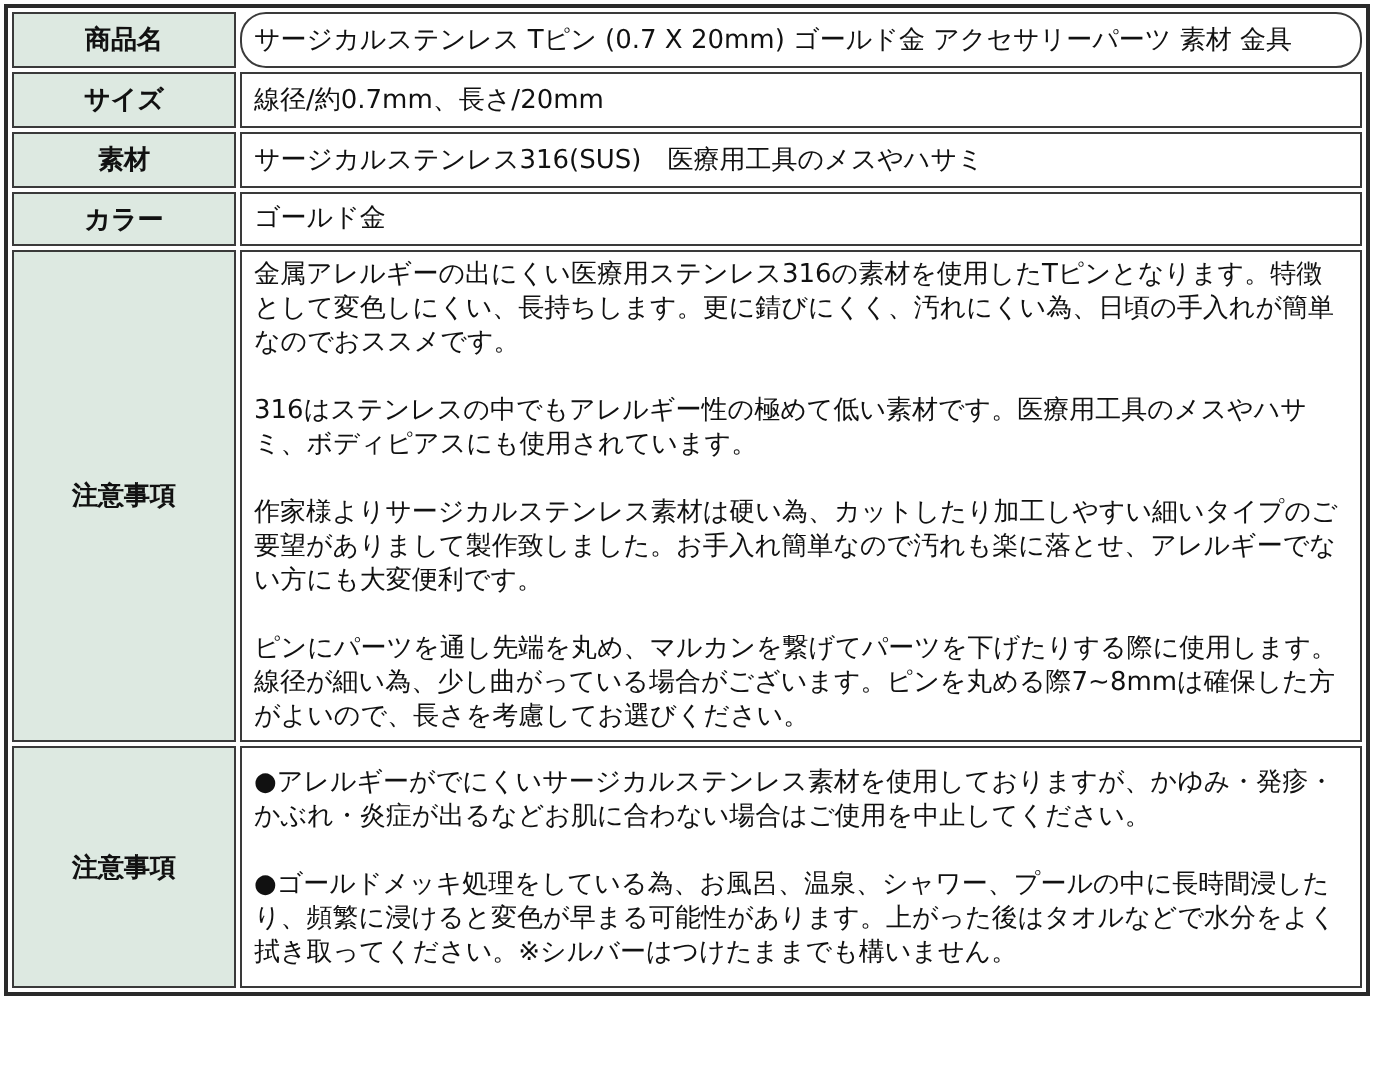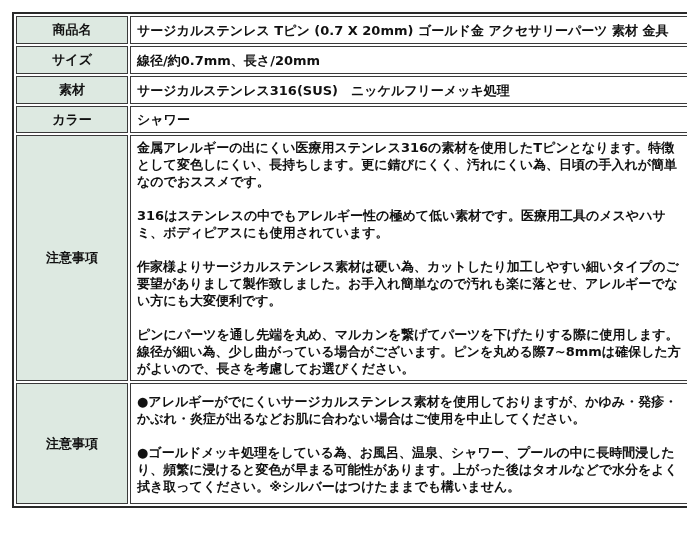--- a/index.html
+++ b/index.html
@@ -6,21 +6,21 @@
     margin: 0;
     padding: 0;
     background: #ffffff;
     width: 687px;
     font-family: "DejaVu Sans", "Liberation Sans", sans-serif;
   }
   .page {
     width: 687px;
     height: 546px;
     box-sizing: border-box;
-    padding: 12px;
+    padding: 2px;
     background: #ffffff;
   }
   table.spec {
     width: 683px;
     box-sizing: border-box;
     border-collapse: separate;
     border-spacing: 2px;
     border: 2px solid #2a2a2a;
     background: #ffffff;
     table-layout: fixed;
@@ -40,30 +40,29 @@
     background: #ffffff;
     border: 1px solid #3a3a3a;
     font-size: 13px;
     color: #111111;
     text-align: left;
     vertical-align: middle;
     padding: 3px 6px;
     line-height: 17px;
     white-space: pre-wrap;
     overflow-wrap: break-word;
-    font-weight: bold;
   }
   tr.row-name  { height: 28px; }
   tr.row-size  { height: 28px; }
   tr.row-material { height: 28px; }
   tr.row-color { height: 27px; }
   tr.row-desc  { height: 240px; }
   tr.row-caution { height: 121px; }
   tr.row-note  { height: 49px; }
-  tr.row-name td { font-weight: bold; }
+  tr.row-name td { font-weight: normal; border-radius: 13px; }
 </style>
 </head>
 <body>
 
 <div class="page">
   <table class="spec">
     <colgroup>
       <col style="width:112px">
       <col>
     </colgroup>
@@ -71,25 +70,25 @@
       <tr class="row-name">
         <th>商品名</th>
         <td>サージカルステンレス Tピン (0.7 X 20mm) ゴールド金 アクセサリーパーツ 素材 金具</td>
       </tr>
       <tr class="row-size">
         <th>サイズ</th>
         <td>線径/約0.7mm、長さ/20mm</td>
       </tr>
       <tr class="row-material">
         <th>素材</th>
-        <td>サージカルステンレス316(SUS)　ニッケルフリーメッキ処理</td>
+        <td>サージカルステンレス316(SUS)　医療用工具のメスやハサミ</td>
       </tr>
       <tr class="row-color">
         <th>カラー</th>
-        <td>シャワー</td>
+        <td>ゴールド金</td>
       </tr>
       <tr class="row-desc">
         <th>注意事項</th>
         <td>金属アレルギーの出にくい医療用ステンレス316の素材を使用したTピンとなります。特徴として変色しにくい、長持ちします。更に錆びにくく、汚れにくい為、日頃の手入れが簡単なのでおススメです。
 
 316はステンレスの中でもアレルギー性の極めて低い素材です。医療用工具のメスやハサミ、ボディピアスにも使用されています。
 
 作家様よりサージカルステンレス素材は硬い為、カットしたり加工しやすい細いタイプのご要望がありまして製作致しました。お手入れ簡単なので汚れも楽に落とせ、アレルギーでない方にも大変便利です。
 
 ピンにパーツを通し先端を丸め、マルカンを繋げてパーツを下げたりする際に使用します。線径が細い為、少し曲がっている場合がございます。ピンを丸める際7~8mmは確保した方がよいので、長さを考慮してお選びください。</td>

